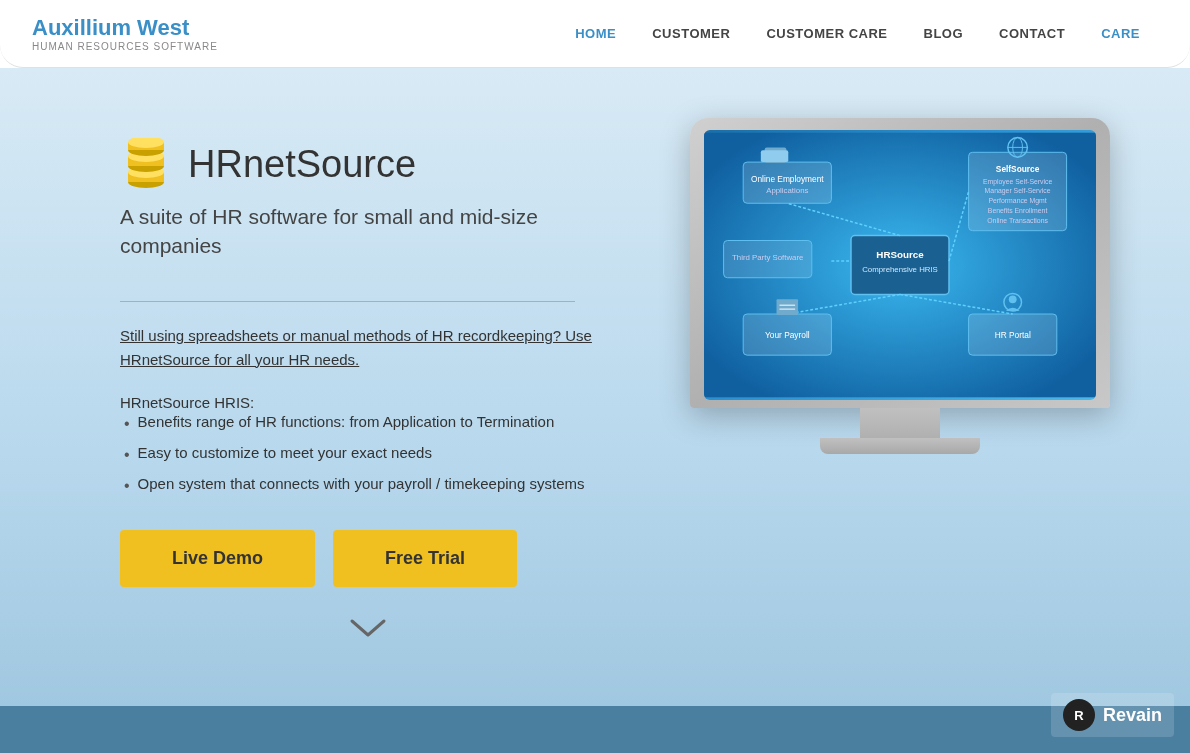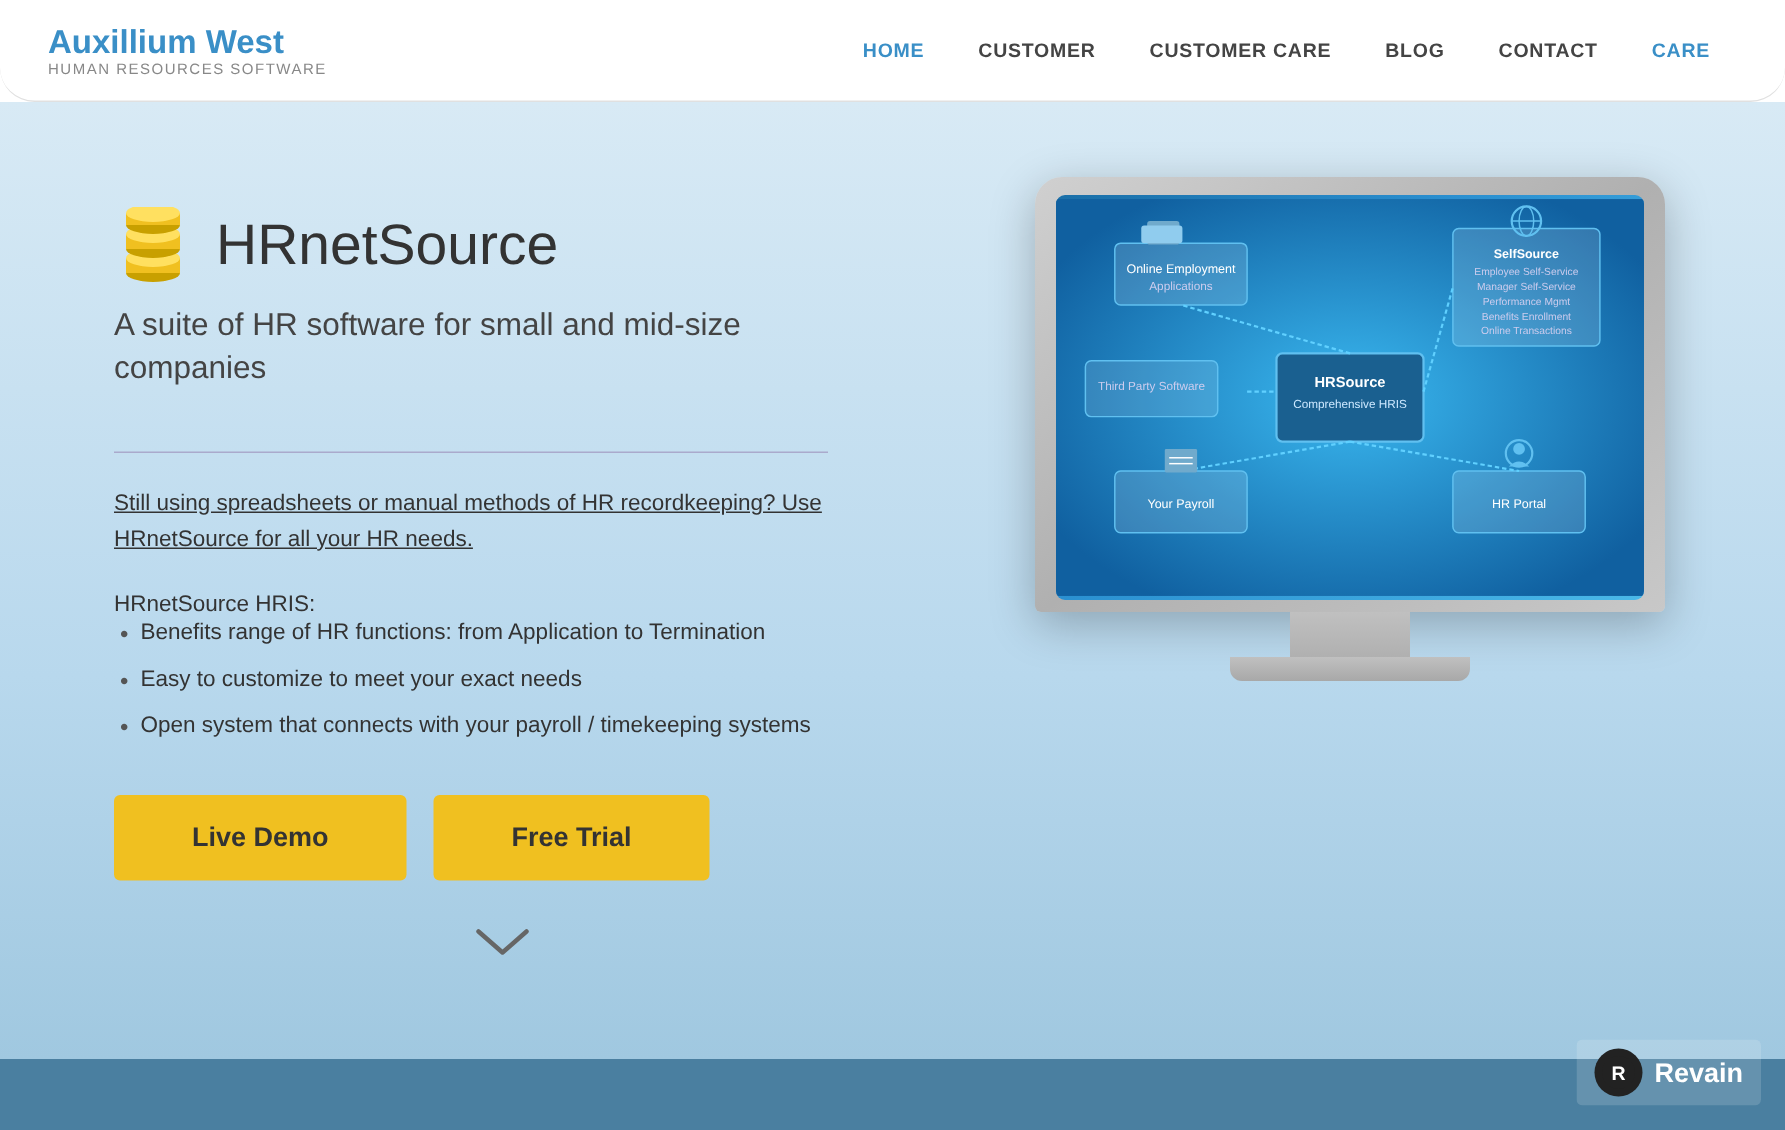--- a/index.html
+++ b/index.html
@@ -51,21 +51,21 @@
     .nav-link.more {
       color: #3a8fc7;
     }
 
     
     .hero {
       background: linear-gradient(180deg, #d8eaf5 0%, #b8d8ed 60%, #a0c8e0 100%);
       min-height: 590px;
       display: flex;
       align-items: flex-start;
-      padding: 50px 80px 60px 76px;
+      padding: 50px 80px 60px 120px;
       position: relative;
       overflow: hidden;
     }
     .hero-left {
       flex: 1;
       max-width: 560px;
       padding-top: 20px;
     }
     .hero-title-row {
       display: flex;

